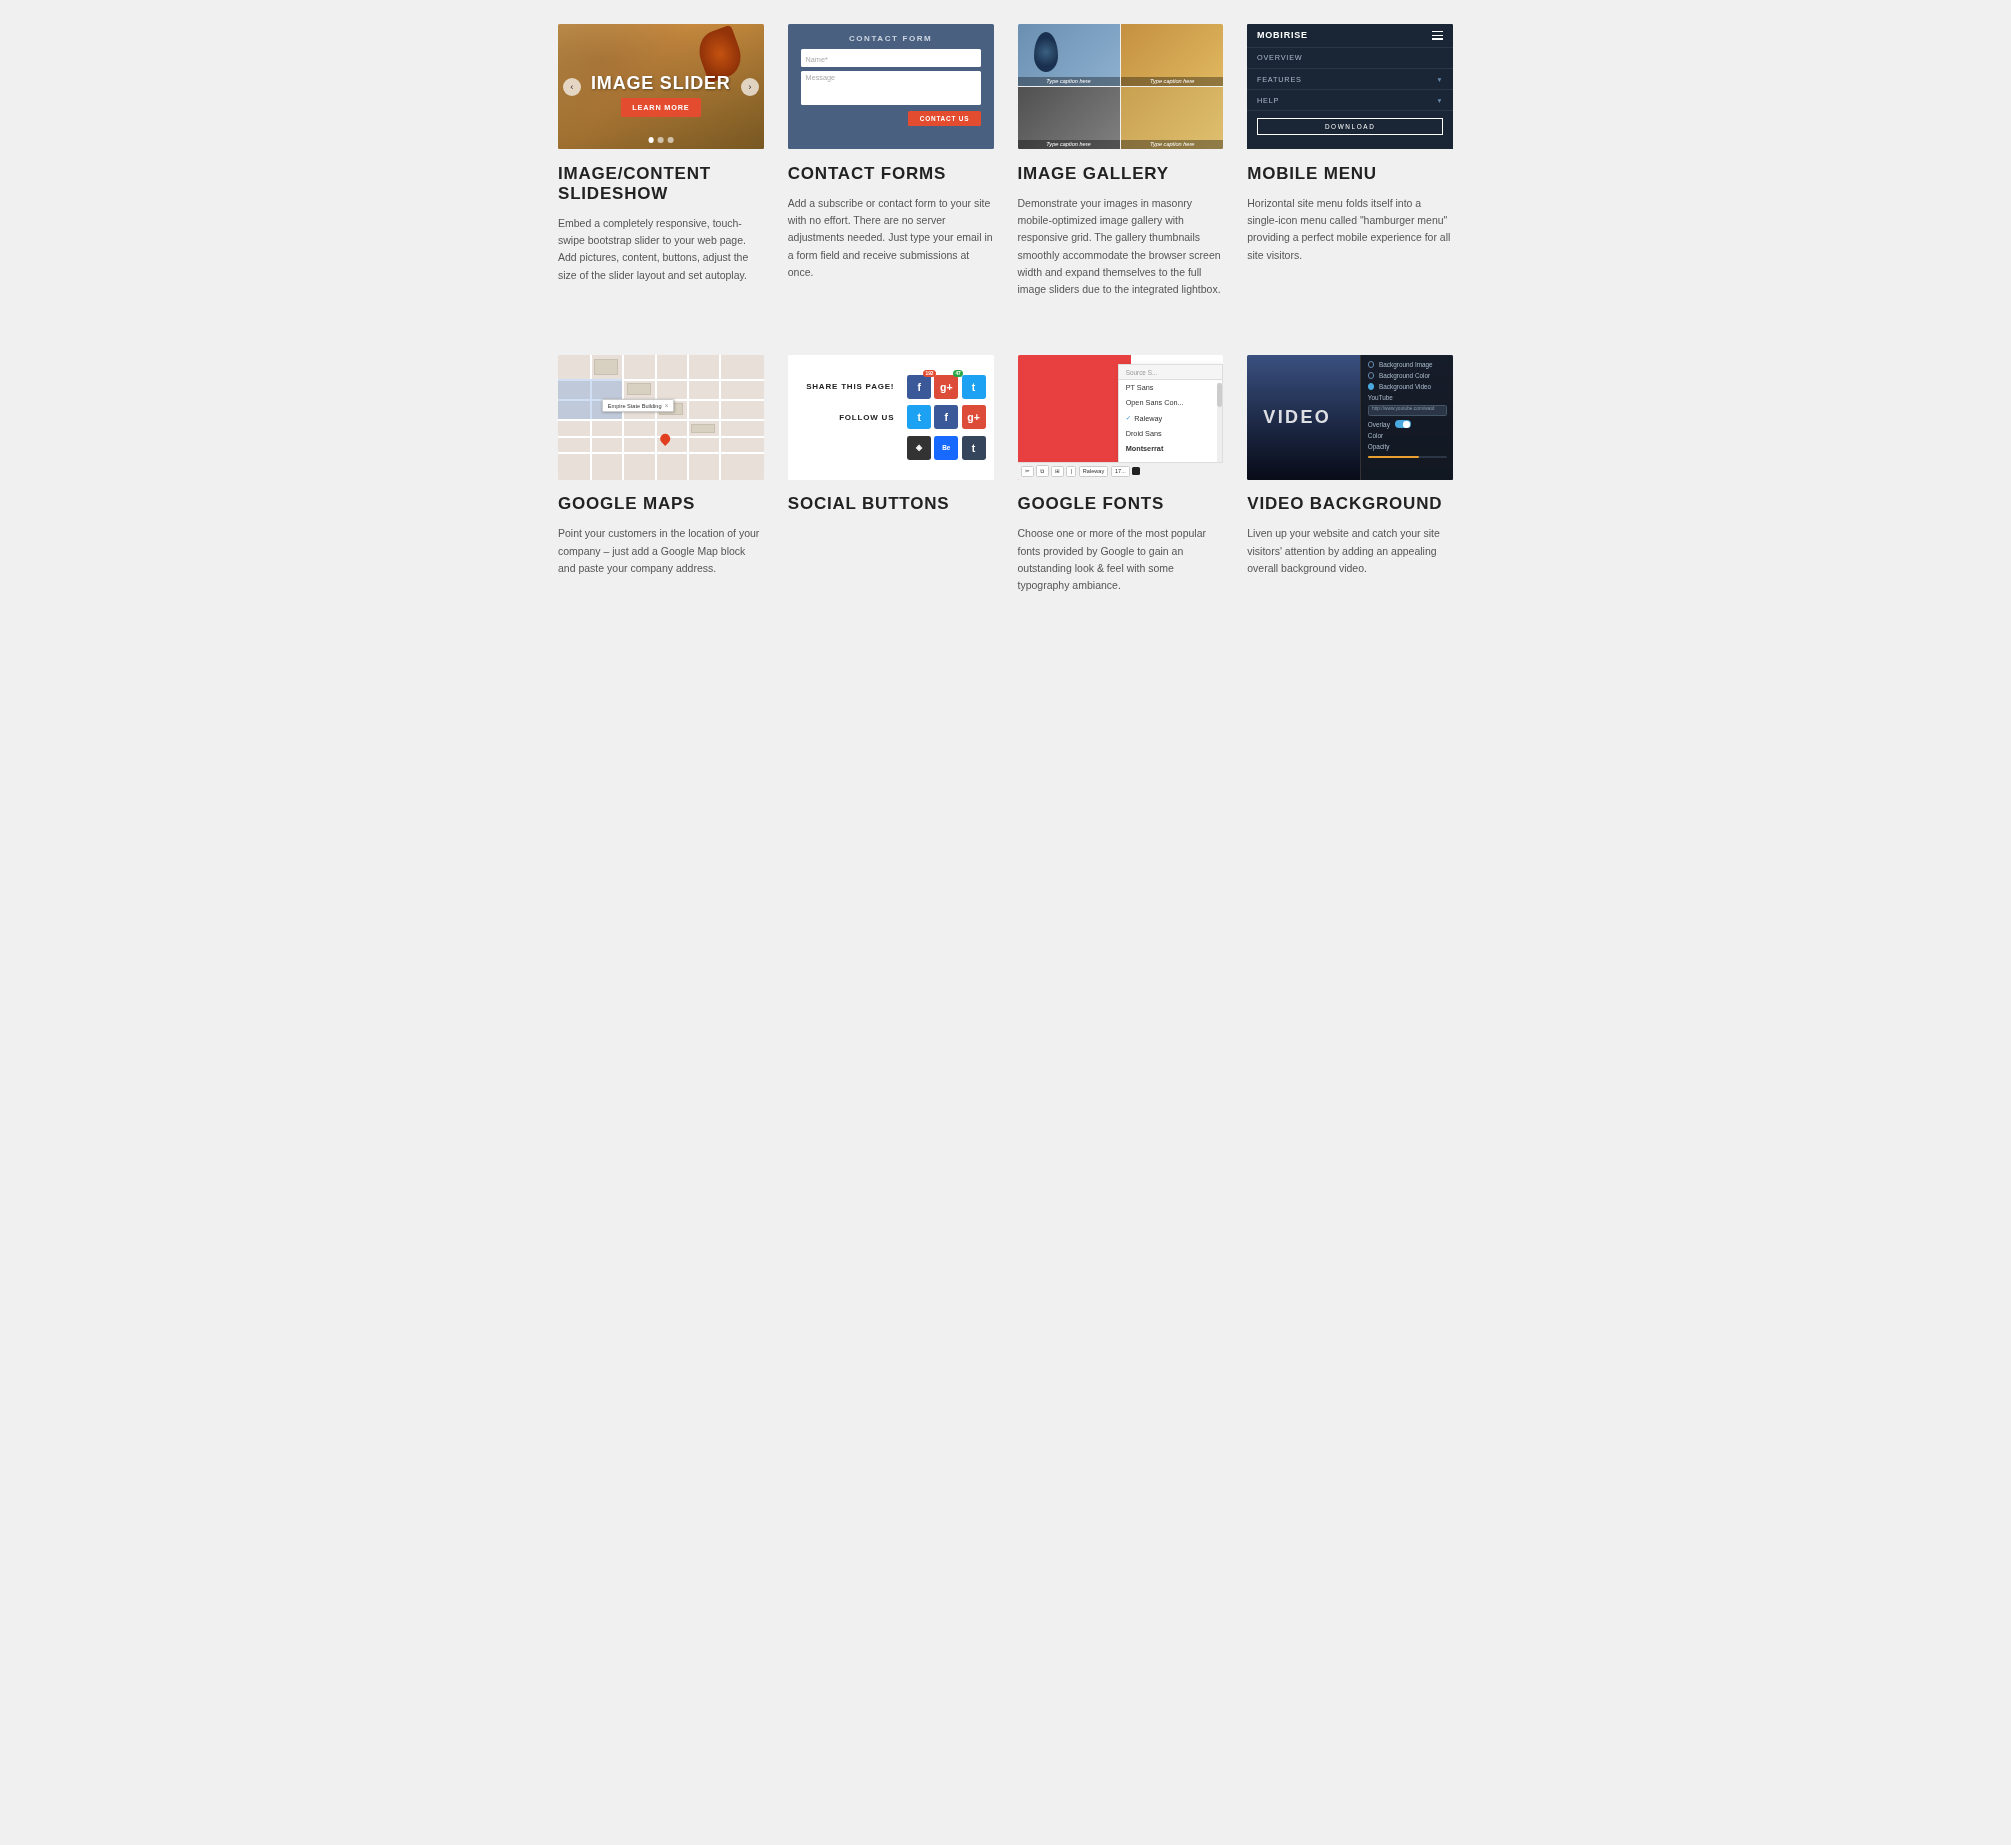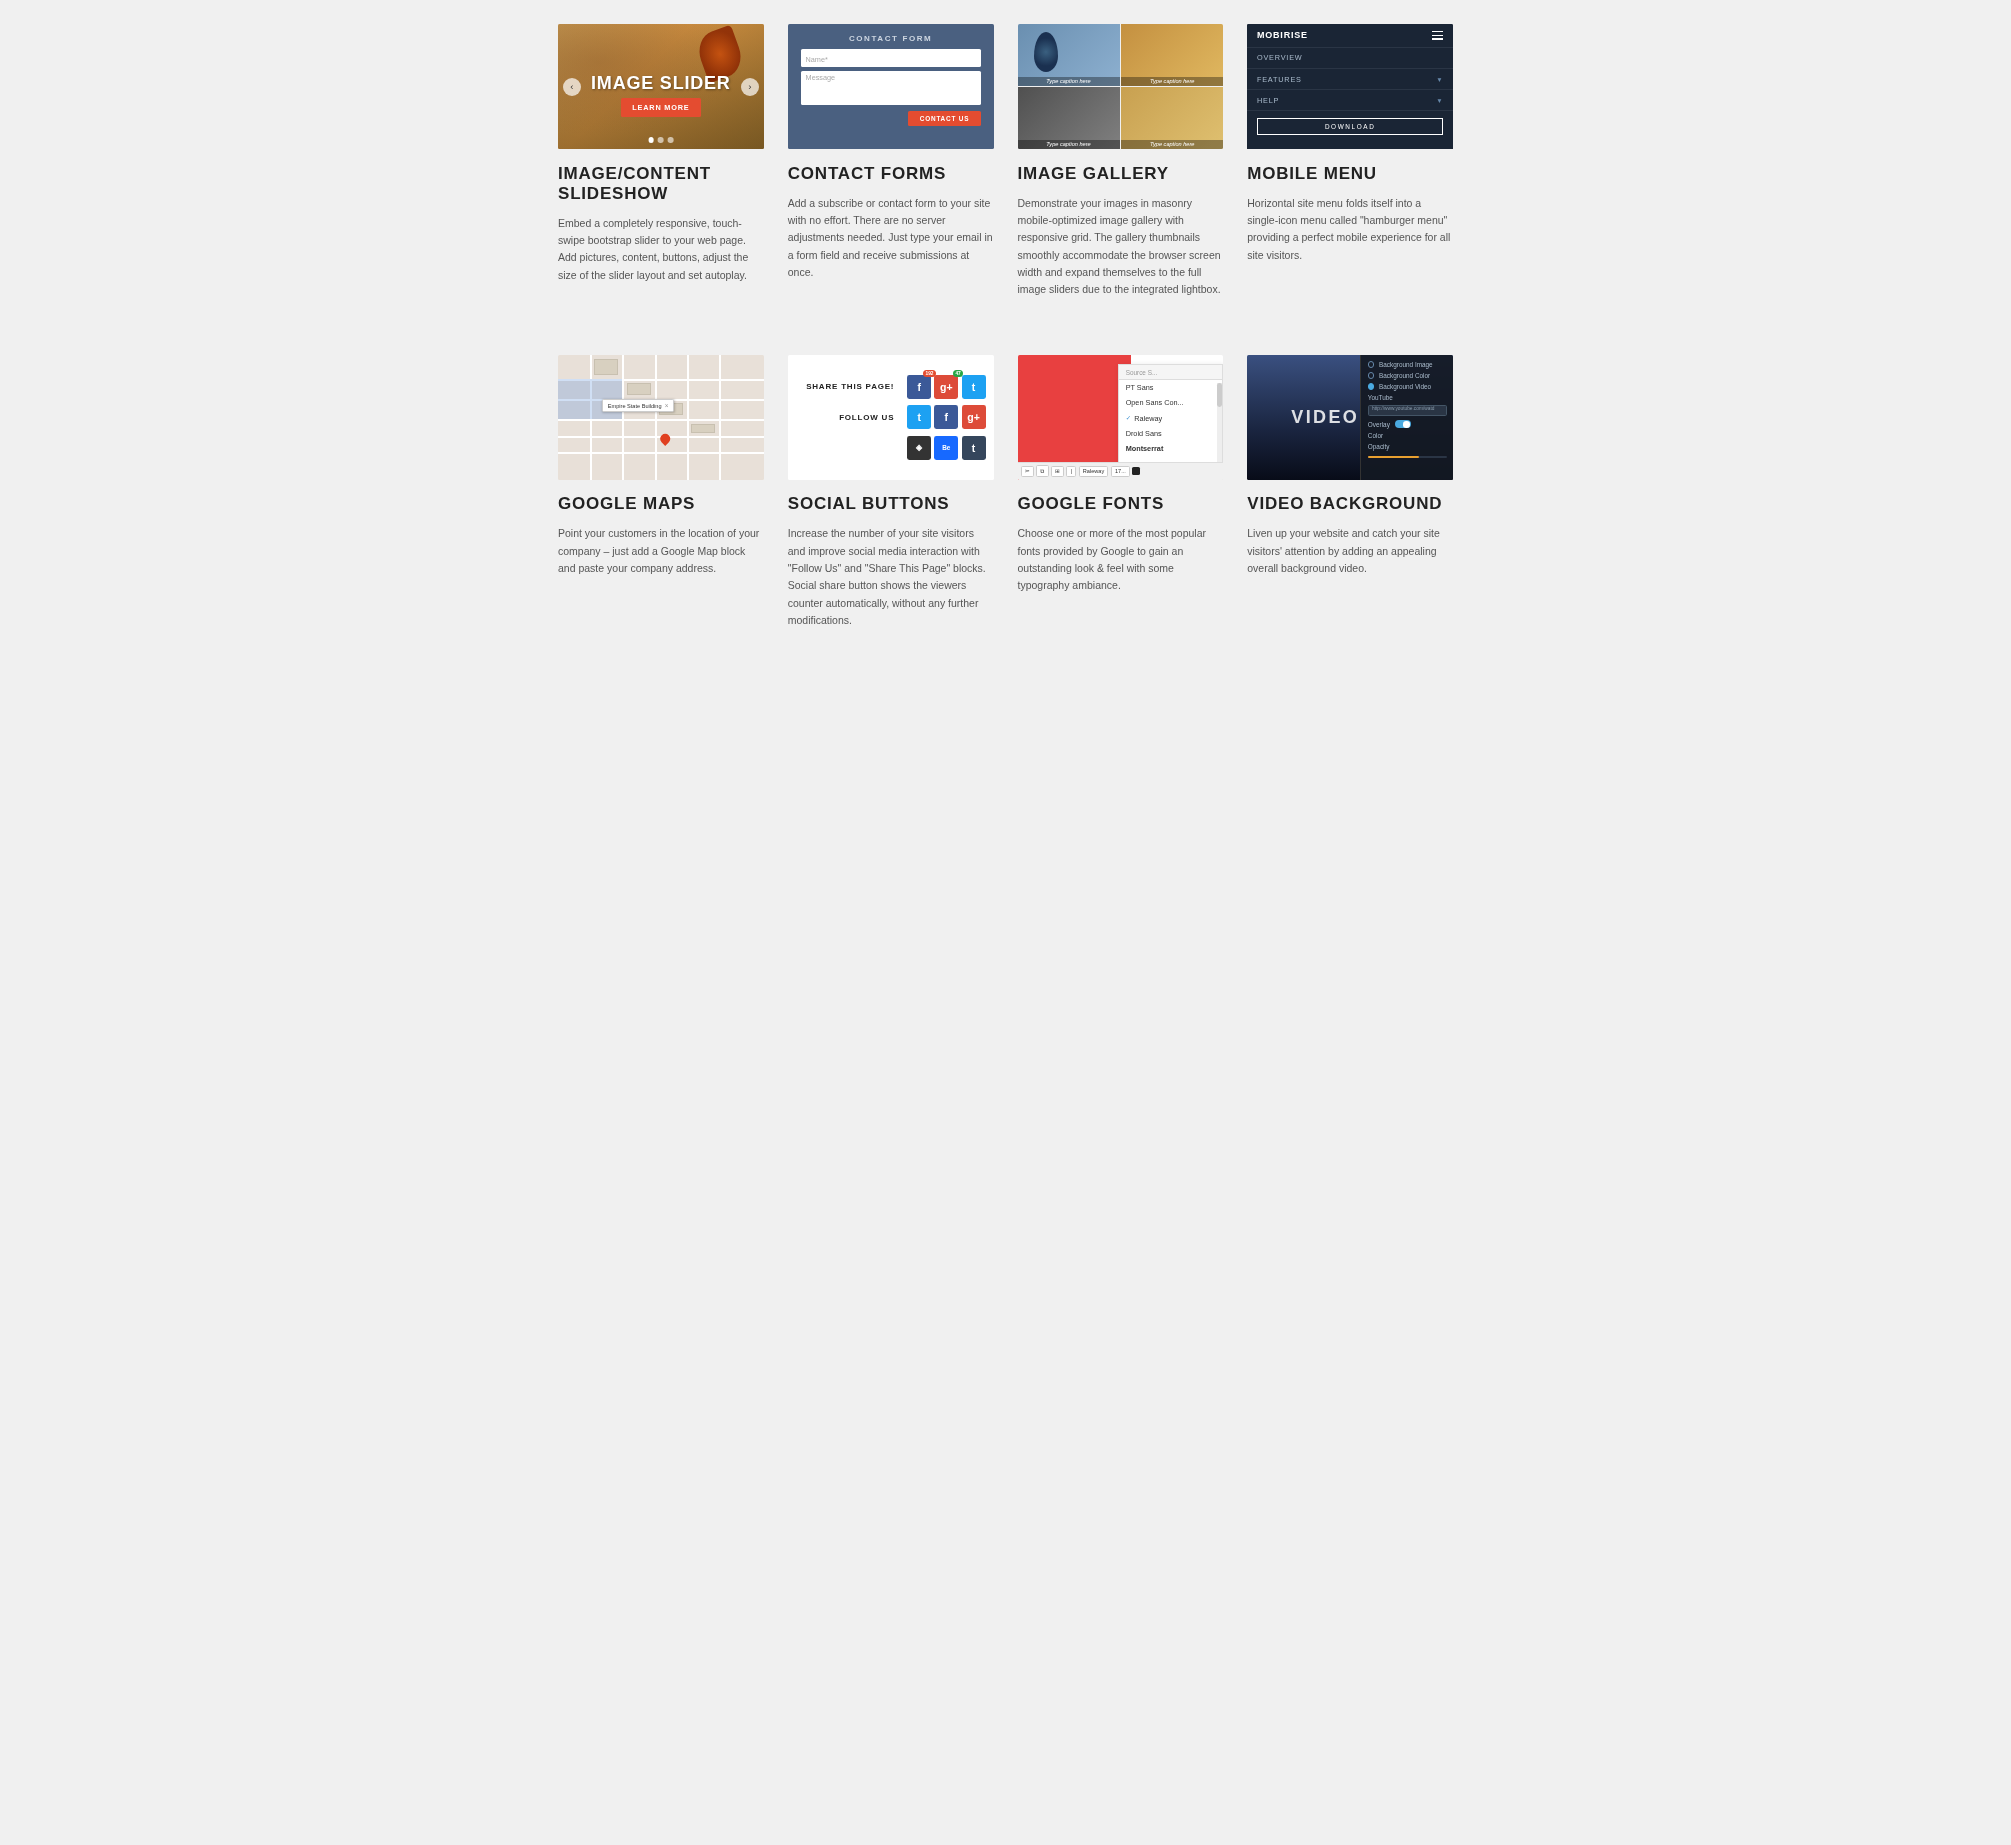--- a/index.html
+++ b/index.html
@@ -494,21 +494,20 @@
     }
     .video-text {
       position: absolute;
       left: 16px;
       font-size: 18px;
       font-weight: 900;
       color: white;
       letter-spacing: 2.4px;
       opacity: 0.85;
       text-transform: uppercase;
-      margin-left: 28px;
     }
     .video-panel {
       position: absolute;
       right: 0;
       top: 0; bottom: 0;
       width: 45%;
       background: rgba(20,25,35,0.92);
       border-left: 0.8px solid #333;
       padding: 6.4px;
       display: flex;
@@ -770,21 +769,20 @@
                 <span style="font-size:6.4px;font-weight:700;">Be</span>
               </div>
               <div class="social-icon tu">
                 <span>t</span>
               </div>
             </div>
           </div>
         </div>
       </div>
       <div class="feature-title">SOCIAL BUTTONS</div>
-      <div class="feature-desc">Increase the number of your site visitors and improve social media interaction with "Follow Us" and "Share This Page" blocks. Social share button shows the viewers counter automatically, without any further modifications.</div>
     </div>
 
     <div class="feature-card">
       <div class="feature-image">
         <div class="fonts-preview">
           <div class="fonts-bg"></div>
           <div class="fonts-dropdown">
             <div class="fonts-dropdown-header">Source S...</div>
             <div class="font-option">
               <span>PT Sans</span>

